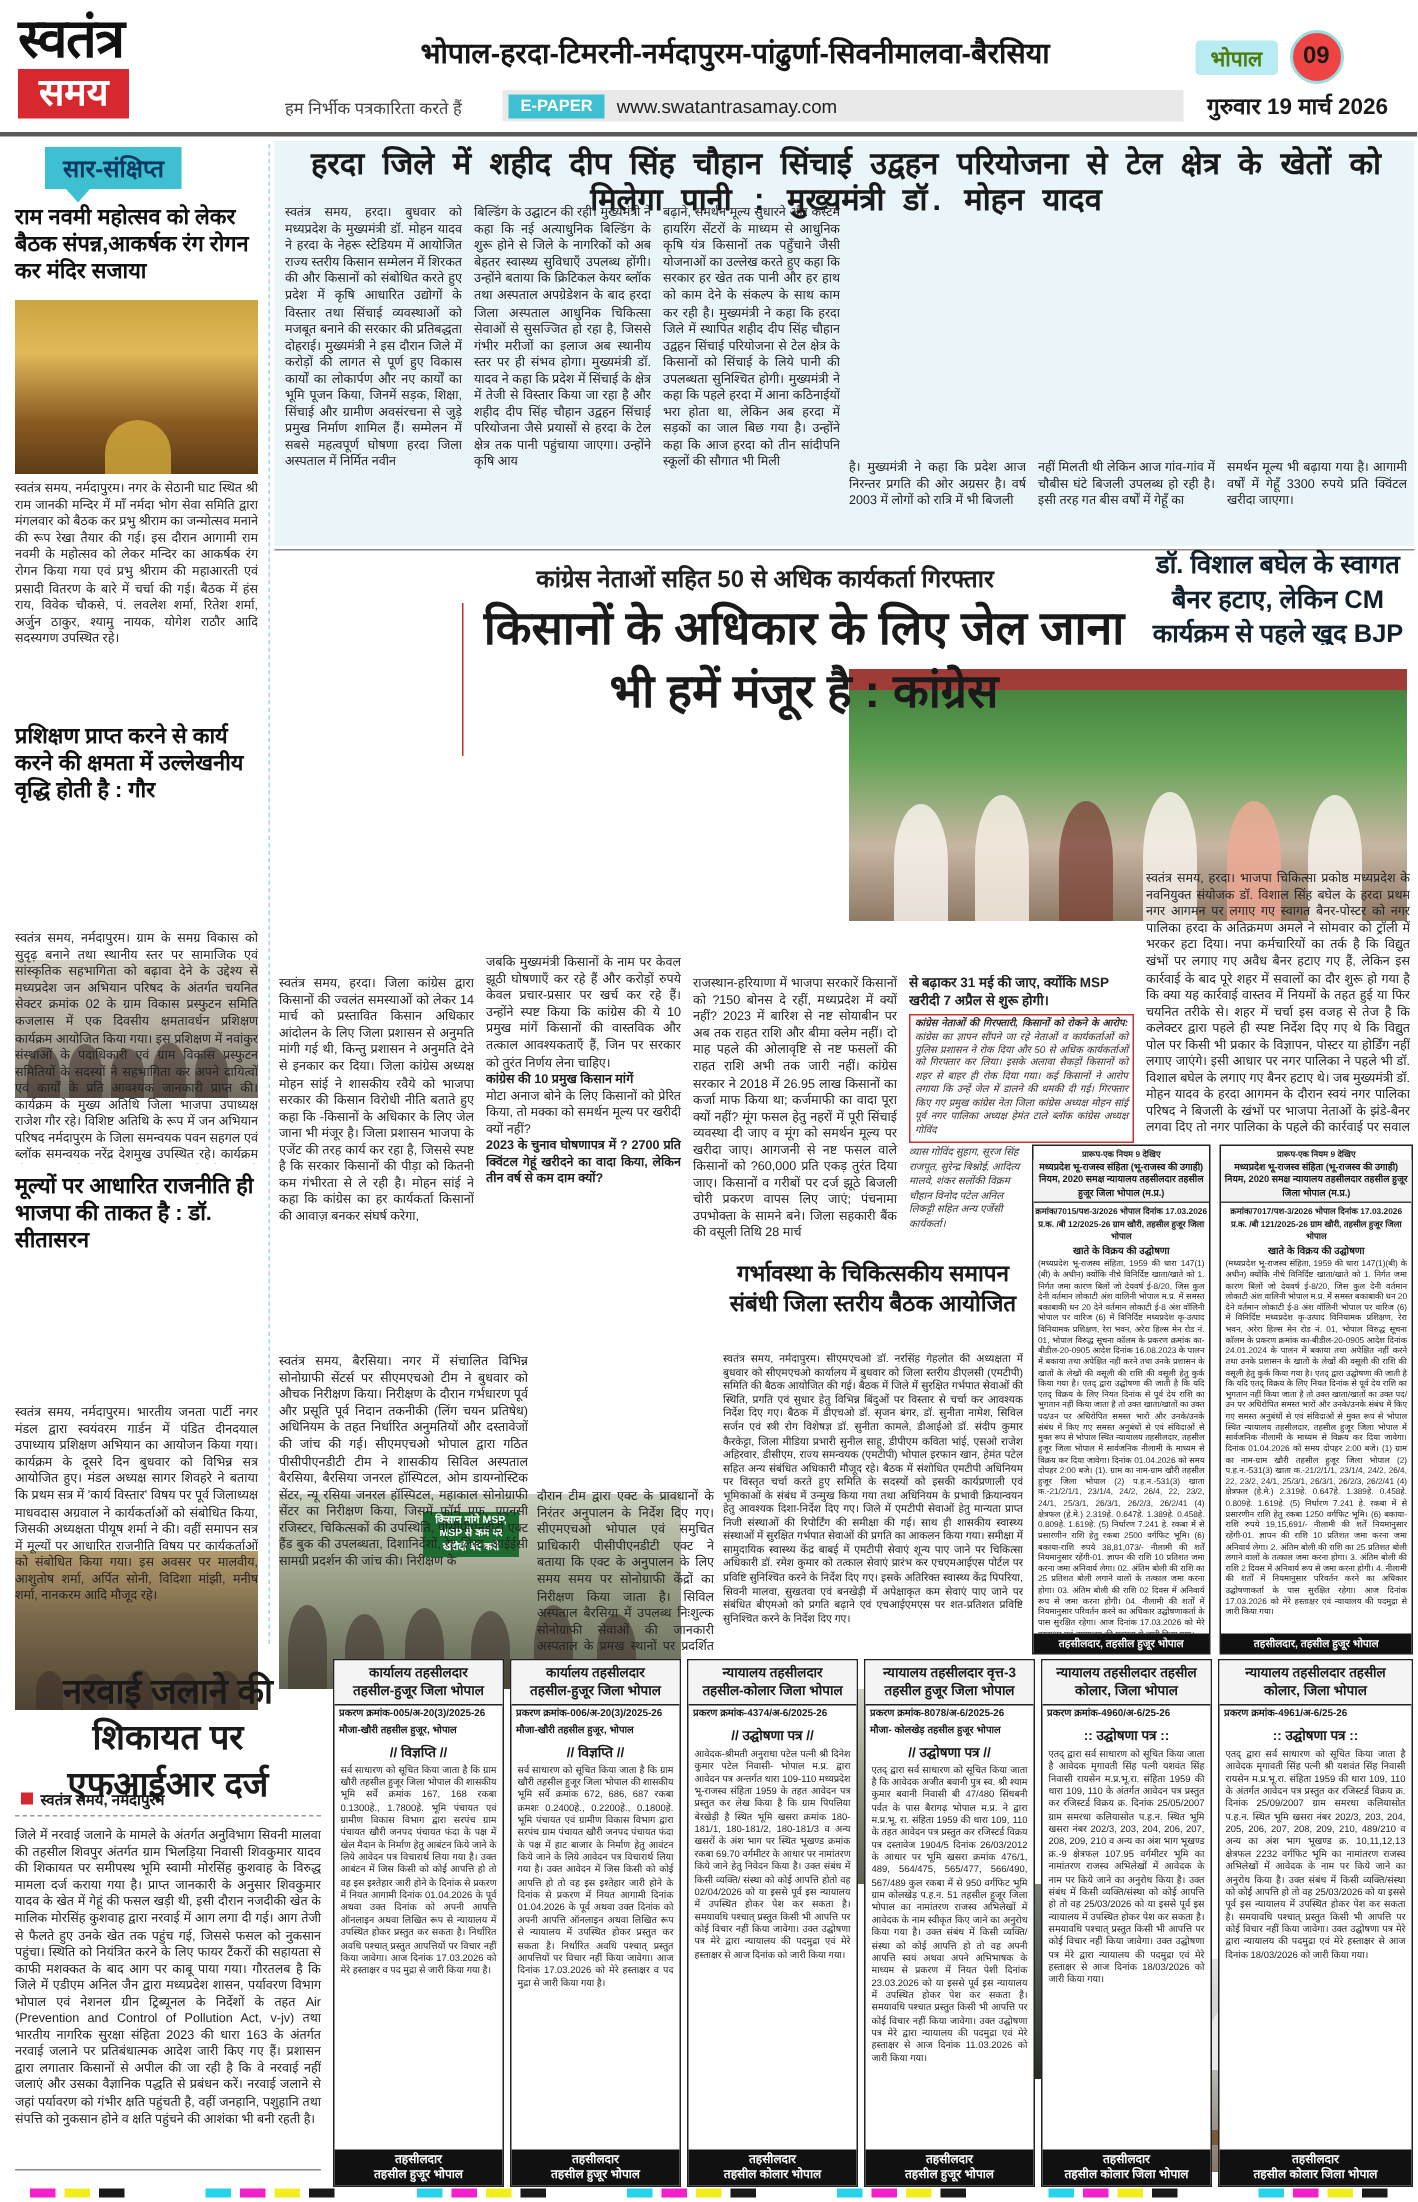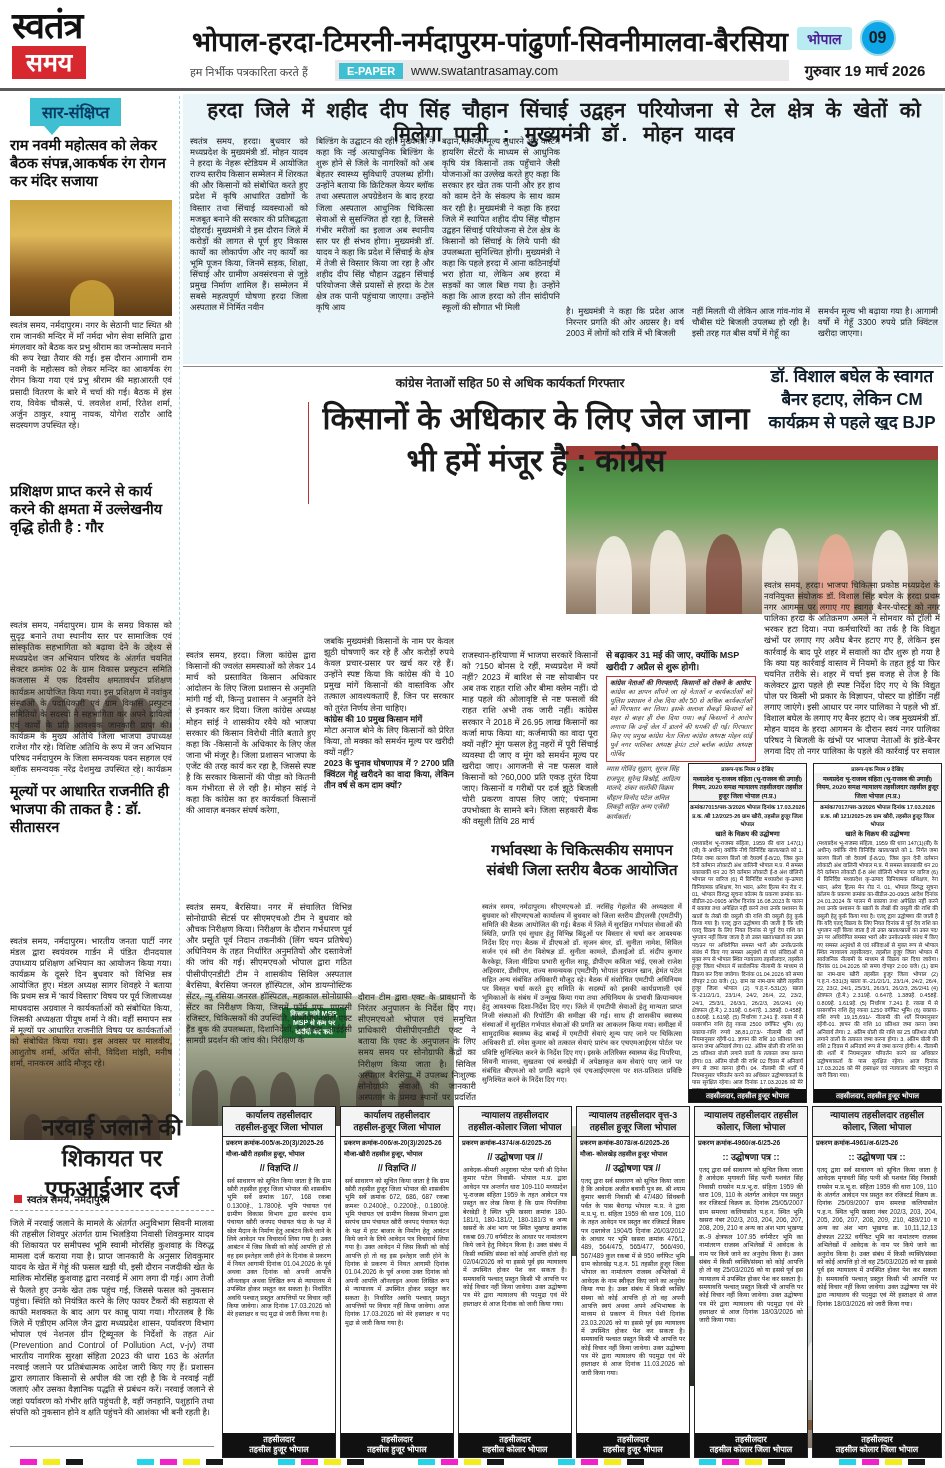--- a/index.html
+++ b/index.html
@@ -7,28 +7,28 @@
         font-family:"Liberation Sans","DejaVu Sans",sans-serif;color:#1a1a1a;}
   .abs{position:absolute;}
   .jt{text-align:justify;}
   .clip{overflow:hidden;}
   .body-txt{font-size:8.4px;line-height:1.32;color:#222;}
   .tiny-txt{font-size:6.2px;line-height:1.3;color:#222;}
   
   .logo1{font-size:36px;font-weight:bold;letter-spacing:-1px;color:#111;line-height:1;}
   .logo2{display:inline-block;background:var(--brand-red,#d7282f);color:#fff;font-weight:bold;
          font-size:25px;padding:1px 14px;line-height:1.25;margin-top:2px;}
-  .cities{font-size:27px;font-weight:bold;color:#151515;white-space:nowrap;}
+  .cities{font-size:19px;font-weight:bold;color:#151515;white-space:nowrap;}
   .tagline{font-size:11px;color:#444;}
   .graybar{background:#e9e9e9;height:21px;display:flex;align-items:center;gap:8px;padding-left:4px;}
   .epaper{background:var(--accent-cyan,#3fc0d2);color:#fff;font-weight:bold;font-size:11px;padding:2px 8px;}
   .website{font-size:12.5px;color:#222;}
-  .edition-pill{background:var(--light-cyan,#b9ecf2);color:#4c1d95;font-weight:bold;font-size:14px;
+  .edition-pill{background:var(--light-cyan,#b9ecf2);color:#4d7c0f;font-weight:bold;font-size:14px;
                 padding:2px 10px;border-radius:3px;}
-  .page-circle{width:32px;height:32px;border-radius:50%;background:#0ea5e9;border:2px solid #9adbe4;
+  .page-circle{width:32px;height:32px;border-radius:50%;background:#ef4444;border:2px solid #9adbe4;
                display:flex;align-items:center;justify-content:center;font-weight:bold;font-size:16px;}
   .date{font-size:15px;font-weight:bold;}
   .hdr-rule{background:#5a5a5a;height:3px;}
   
   .sb-head{background:var(--accent-cyan,#3fc0d2);color:#083b63;font-weight:bold;font-size:16px;
            padding:3px 12px;display:inline-block;}
   .sb-tri{width:0;height:0;border-left:8px solid transparent;border-right:8px solid transparent;
           border-top:9px solid var(--accent-cyan,#3fc0d2);margin-left:14px;}
   .sb-hl{font-size:14.5px;font-weight:bold;line-height:1.25;color:#111;}
   .vsep{border-left:1px dashed #9fd8e0;}
@@ -41,21 +41,21 @@
   .ph-protest{background:linear-gradient(180deg,#cfd3c2 0%,#9aa088 45%,#5d6350 100%);}
   .ph-truck{background:linear-gradient(180deg,#7b8577 0%,#4a5247 55%,#262b24 100%);}
   .ph-pole{background:linear-gradient(180deg,#dfe3e2 0%,#c4c9c6 40%,#86766a 100%);}
   .figure{position:absolute;border-radius:50% 50% 0 0;background:rgba(60,45,40,.55);}
   .placard{position:absolute;background:#1d6b2f;color:#fff;font-weight:bold;font-size:7px;
            padding:2px 3px;line-height:1.25;text-align:center;}
   
   .lead-bg{background:var(--story-bg,#eaf5fa);}
   .lead-hl{font-size:20.5px;font-weight:bold;line-height:1.15;font-family:Liberation Mono, monospace;}
   
-  .kicker{font-size:12px;font-weight:bold;text-align:center;color:#222;}
+  .kicker{font-size:16px;font-weight:bold;text-align:center;color:#222;}
   .pullq{font-size:11.5px;font-weight:bold;text-align:center;line-height:1.35;}
   .big-hl{font-size:31px;font-weight:bold;text-align:center;line-height:1.35;}
   .subhead{font-weight:bold;}
   .accuse-box{border:1px solid #c33;padding:2px 3px;font-size:6.6px;line-height:1.35;
               font-style:italic;color:#3a2a2a;text-align:justify;}
   .names{font-size:6.8px;font-style:italic;line-height:1.4;color:#333;}
   
   .right-hl{font-size:17px;font-weight:bold;text-align:center;line-height:1.35;color:#10202c;}
   
   .sec-hl{font-size:17px;font-weight:bold;text-align:center;line-height:1.3;}

